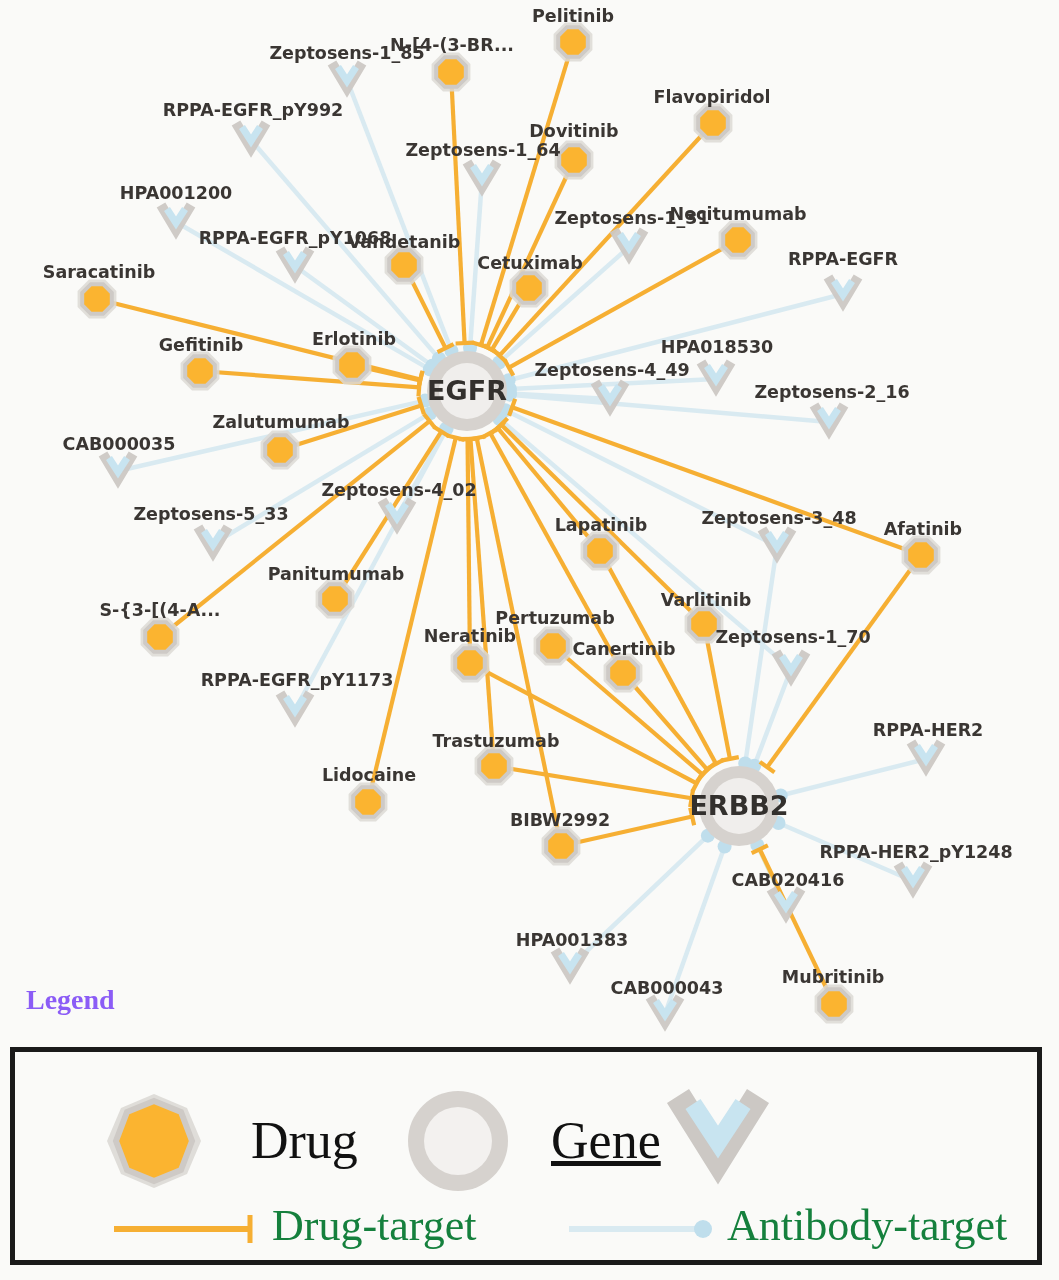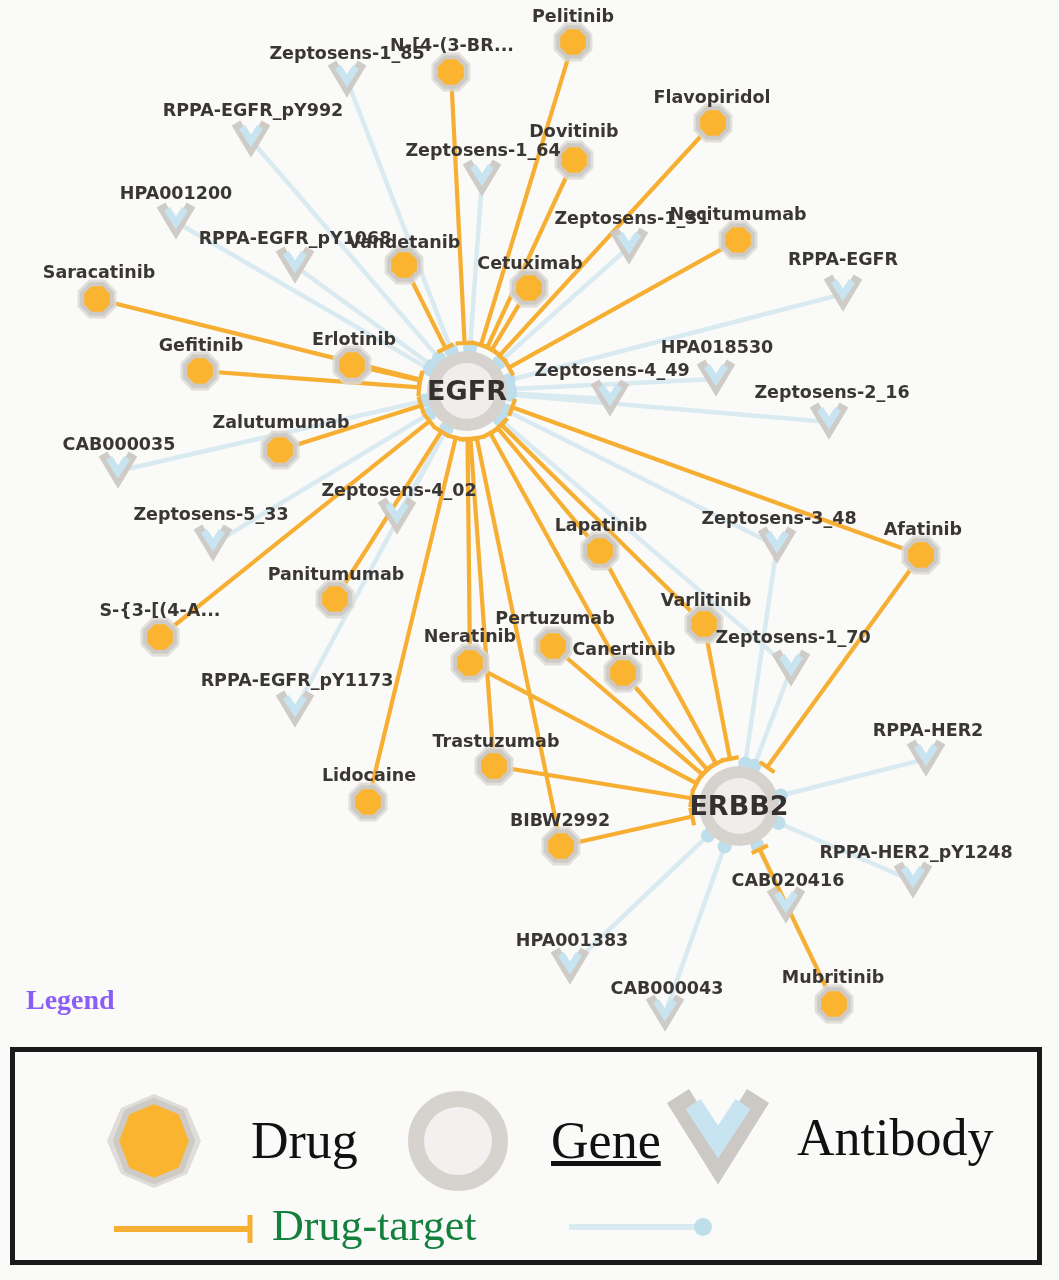--- a/index.html
+++ b/index.html
@@ -385,31 +385,31 @@
         <circle cx="55" cy="55" r="34" fill="#f3f1ef"></circle>
       </svg>
       <span class="leg-text" style="margin-left:38px;text-decoration:underline;">Gene</span>
     </div>
 
     <div class="leg-item" style="left:648px;top:26px;">
       <svg width="110" height="120" viewBox="0 0 110 120">
         <path d="M 15 18 L 55 82 L 95 18" fill="none" stroke="#ccc8c4" stroke-width="26" stroke-linejoin="miter" stroke-miterlimit="12"></path>
         <path d="M 30 26 L 55 64 L 80 26" fill="none" stroke="#c8e4f0" stroke-width="18" stroke-linejoin="miter" stroke-miterlimit="12"></path>
       </svg>
-      <span class="leg-text" style="margin-left:24px;">Antibody</span>
     </div>
 
     <div class="leg-item" style="left:95px;top:152px;">
       <svg width="152" height="40" viewBox="0 0 152 40">
         <line x1="4" y1="23" x2="140" y2="23" stroke="#f6af33" stroke-width="6"></line>
         <line x1="140" y1="9" x2="140" y2="37" stroke="#f6af33" stroke-width="5"></line>
       </svg>
       <span class="leg-text-sm" style="margin-left:10px;">Drug-target</span>
     </div>
 
     <div class="leg-item" style="left:550px;top:152px;">
       <svg width="152" height="40" viewBox="0 0 152 40">
         <line x1="4" y1="23" x2="136" y2="23" stroke="#d9eaf1" stroke-width="6"></line>
         <circle cx="138" cy="23" r="9" fill="#bfdeec"></circle>
       </svg>
+      <span class="leg-text-sm" style="margin-left:10px;">Antibody-target</span>
     </div>
   </div>
 </div>
 
 </body></html>

